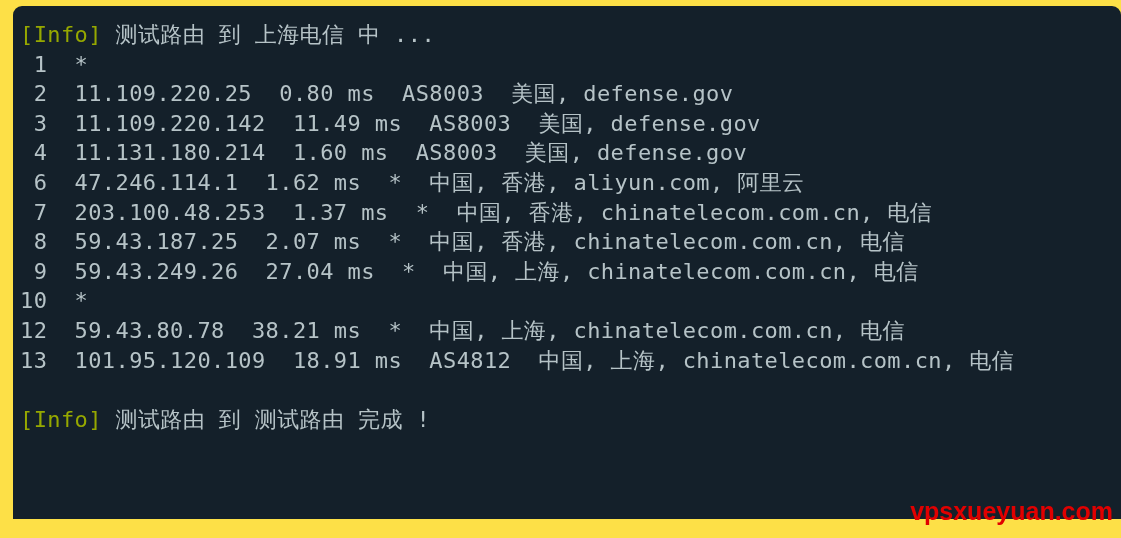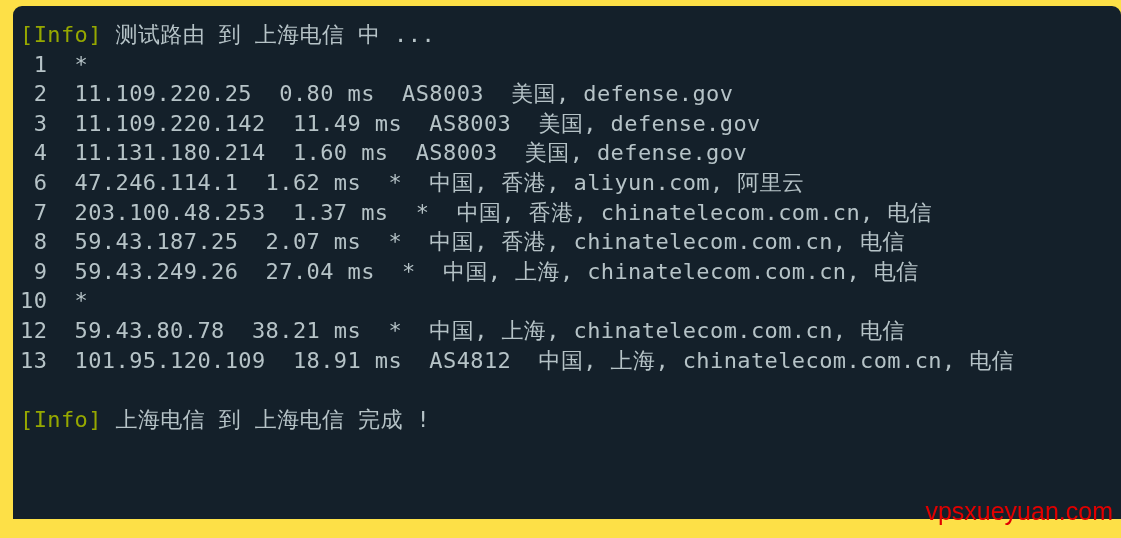--- a/index.html
+++ b/index.html
@@ -65,21 +65,21 @@
     color: #b6c3c7;
   }
 
   
   #watermark {
     position: absolute;
     right: 8px;
     top: 497px;
     font-family: "Liberation Sans", "DejaVu Sans", sans-serif;
     font-size: 25px;
-    font-weight: 400;
+    font-weight: 700;
     color: #e10000;
     letter-spacing: 0px;
     white-space: nowrap;
   }
 </style>
 </head>
 <body>
 
 <div id="screen">
 
@@ -96,21 +96,21 @@
       <div class="line"> 6  47.246.114.1  1.62 ms  *  中国, 香港, aliyun.com, 阿里云</div>
       <div class="line"> 7  203.100.48.253  1.37 ms  *  中国, 香港, chinatelecom.com.cn, 电信</div>
       <div class="line"> 8  59.43.187.25  2.07 ms  *  中国, 香港, chinatelecom.com.cn, 电信</div>
       <div class="line"> 9  59.43.249.26  27.04 ms  *  中国, 上海, chinatelecom.com.cn, 电信</div>
       <div class="line">10  *</div>
       <div class="line">12  59.43.80.78  38.21 ms  *  中国, 上海, chinatelecom.com.cn, 电信</div>
       <div class="line">13  101.95.120.109  18.91 ms  AS4812  中国, 上海, chinatelecom.com.cn, 电信</div>
 
       <div class="line blank"> </div>
 
-      <div class="line"><span class="tag-info">[Info]</span><span class="txt"> 上海电信 到 上海电信 完成 !</span></div>
+      <div class="line"><span class="tag-info">[Info]</span><span class="txt"> 测试路由 到 测试路由 完成 !</span></div>
 
     </div>
 
   </div>
 
   <div id="watermark">vpsxueyuan.com</div>
 
 </div>
 
 </body></html>

